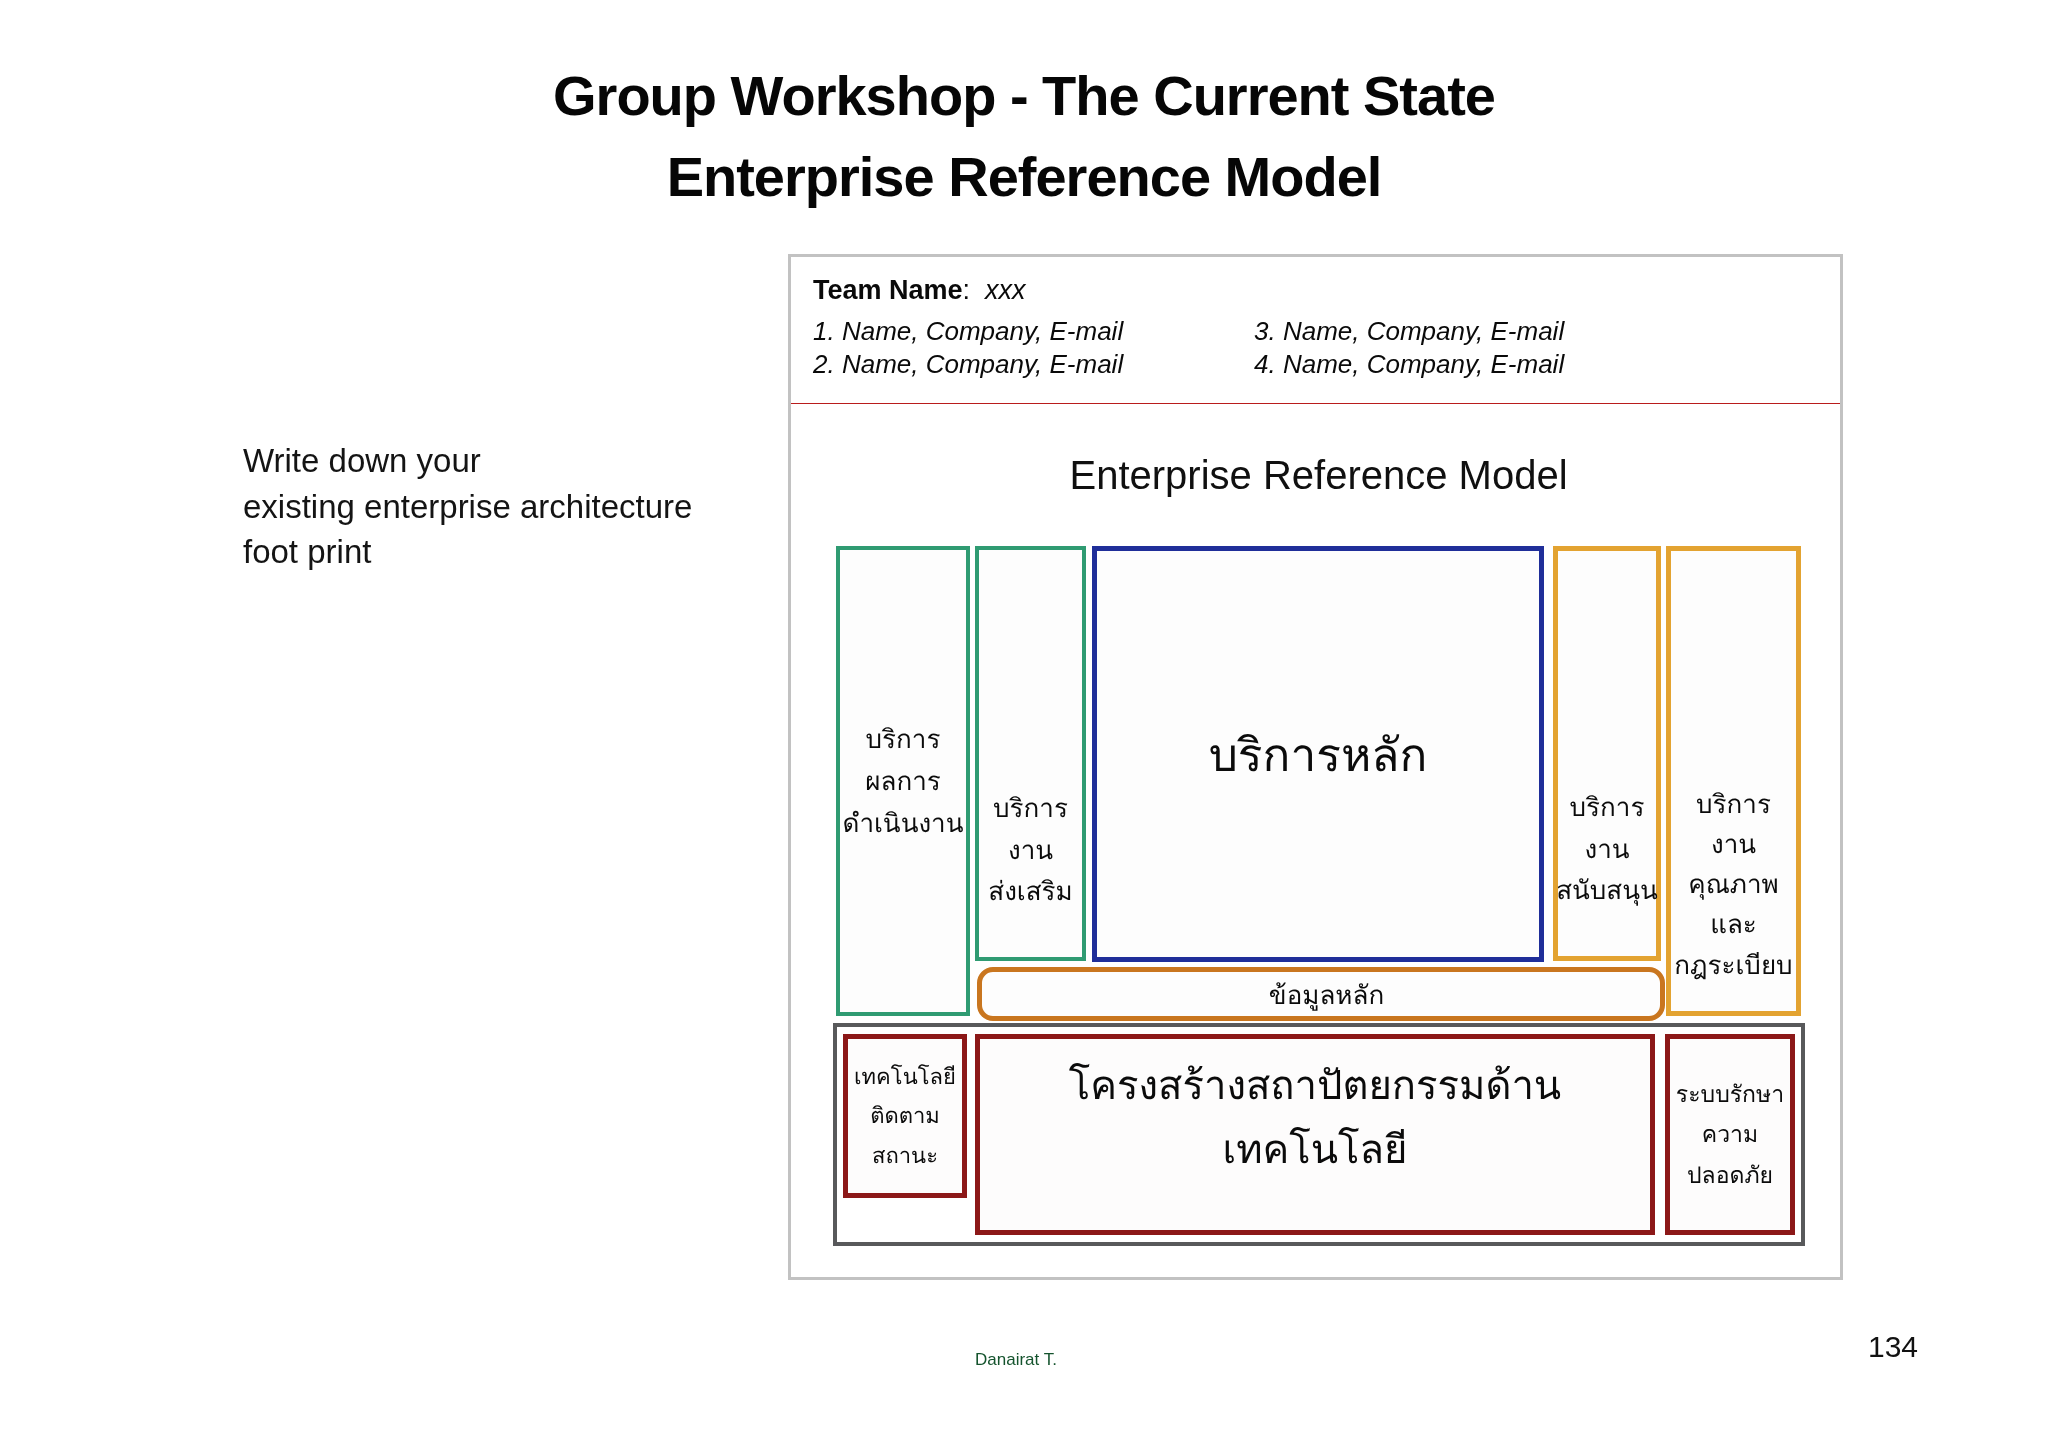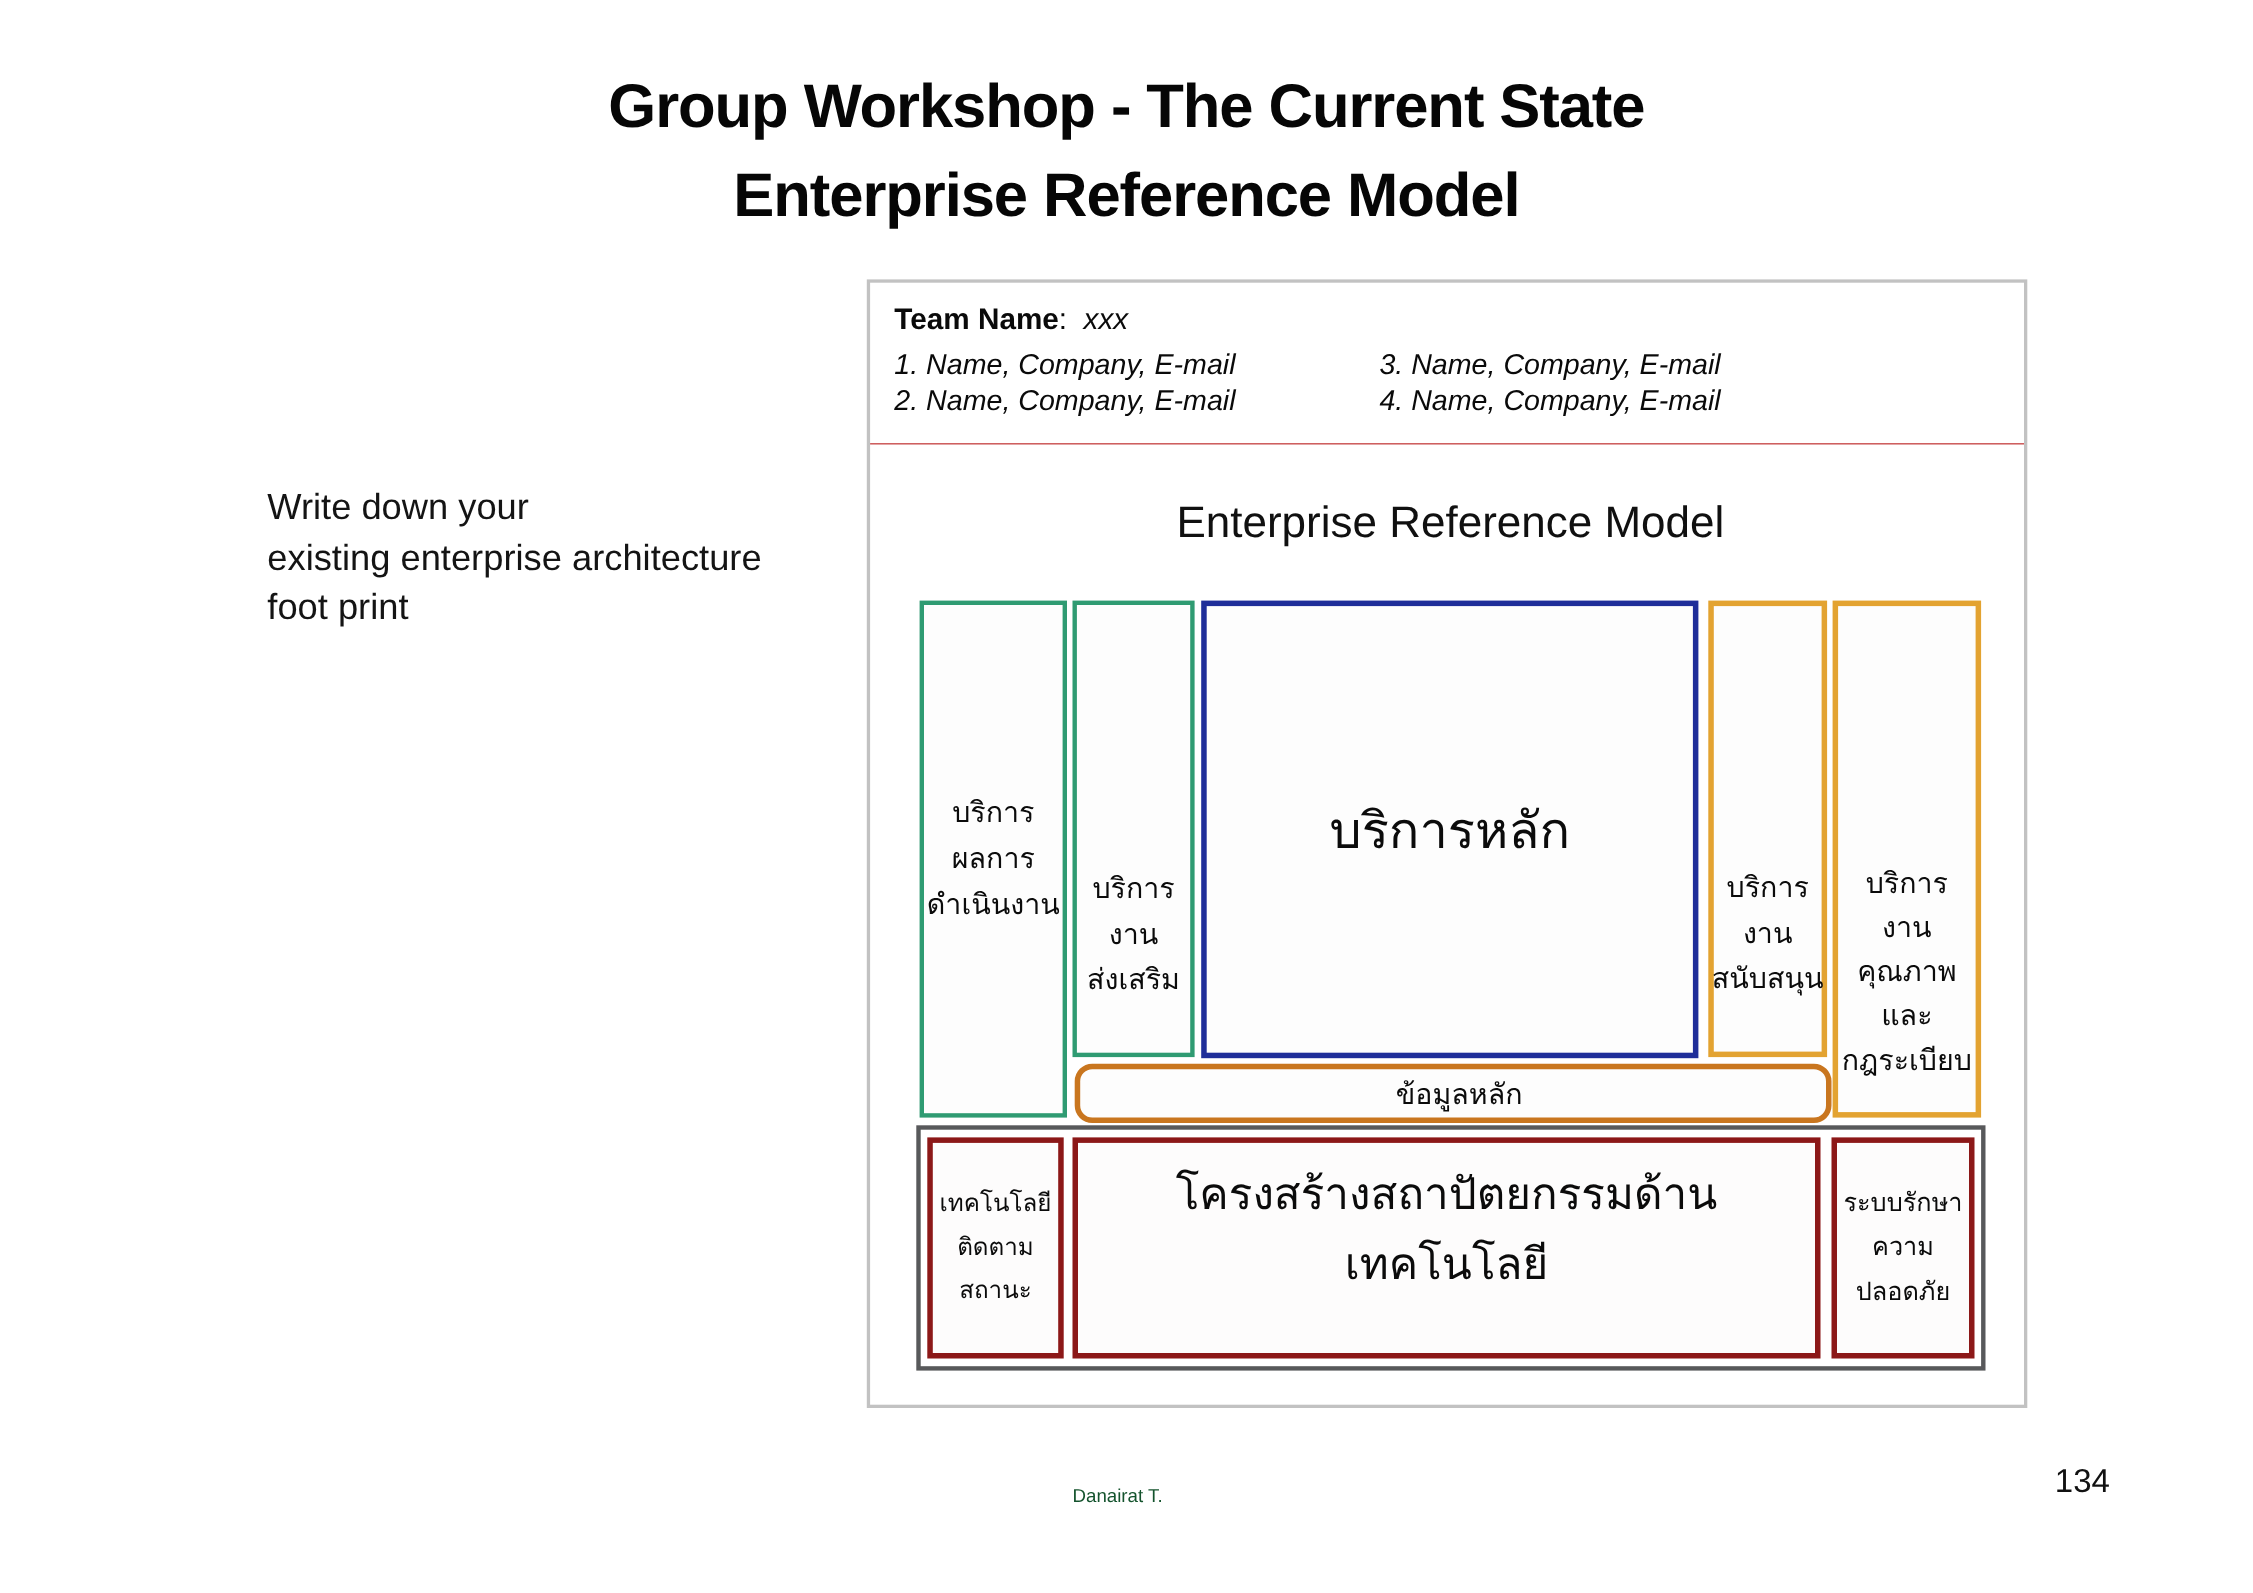--- a/index.html
+++ b/index.html
@@ -56,21 +56,21 @@
   .b-red{border:5px solid #8c1818;background:#fdfcfc;}
   .b-gray{border:4px solid #58595b;background:#ffffff;}
 
   .box-performance{left:45px;top:289px;width:134px;height:470px;font-size:26px;line-height:1.62;}
   .box-promotion{left:184px;top:289px;width:111px;height:415px;font-size:26px;line-height:1.6;justify-content:flex-end;padding-bottom:44px;}
   .box-core{left:301px;top:289px;width:452px;height:416px;font-size:46px;}
   .box-support{left:762px;top:289px;width:108px;height:415px;font-size:26px;line-height:1.6;justify-content:flex-end;padding-bottom:44px;}
   .box-quality{left:875px;top:289px;width:135px;height:470px;font-size:26px;line-height:1.55;justify-content:flex-end;padding-bottom:26px;}
   .box-master{left:186px;top:710px;width:688px;height:54px;font-size:26px;padding-left:11px;}
   .bottom-section{left:42px;top:766px;width:972px;height:223px;position:absolute;box-sizing:border-box;}
-  .box-monitor{left:6px;top:7px;width:124px;height:201px;font-size:22px;line-height:1.8;}
+  .box-monitor{left:6px;top:7px;width:124px;height:164px;font-size:22px;line-height:1.8;}
   .box-arch{left:138px;top:7px;width:680px;height:201px;font-size:40px;}
   .box-arch .inner{transform:translateY(-18px);}
   .box-security{left:828px;top:7px;width:130px;height:201px;font-size:23px;line-height:1.75;}
 
   
   .footer-author{position:absolute;left:975px;top:1350px;font-size:17px;color:#14532d;}
   .page-number{position:absolute;left:1868px;top:1330px;font-size:30px;color:#111111;}
 </style>
 </head>
 <body>

